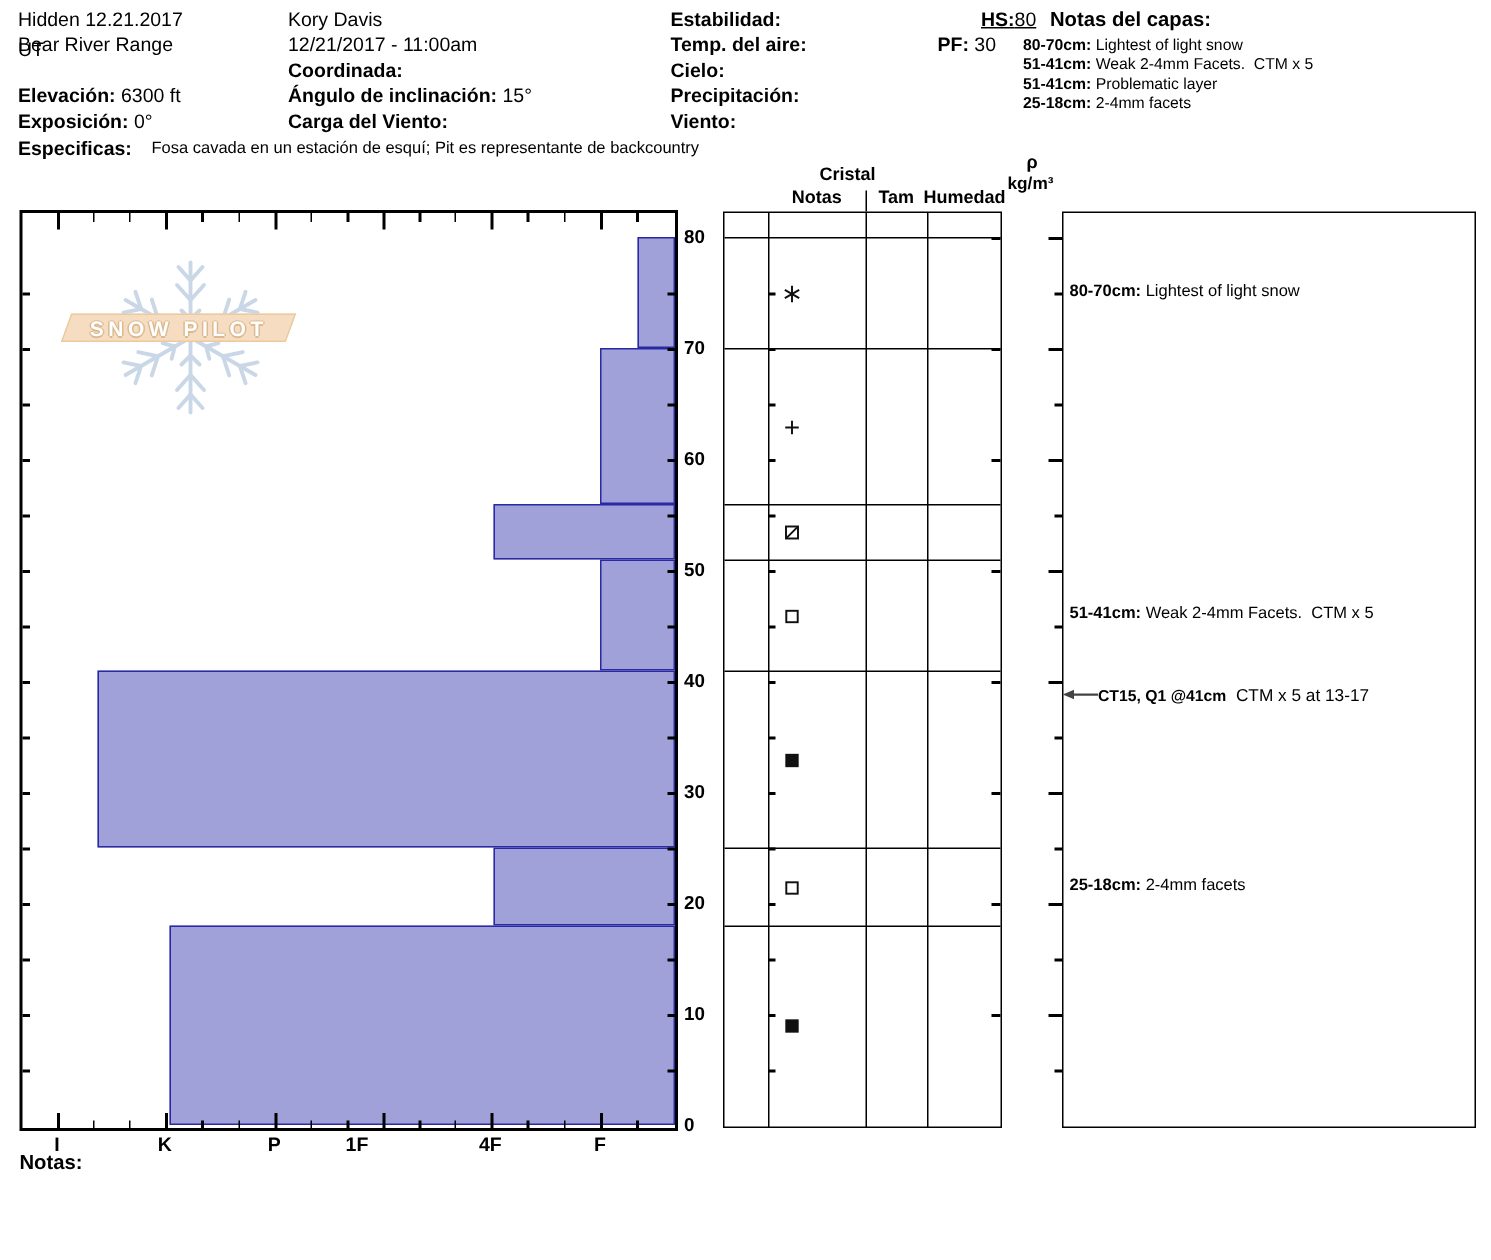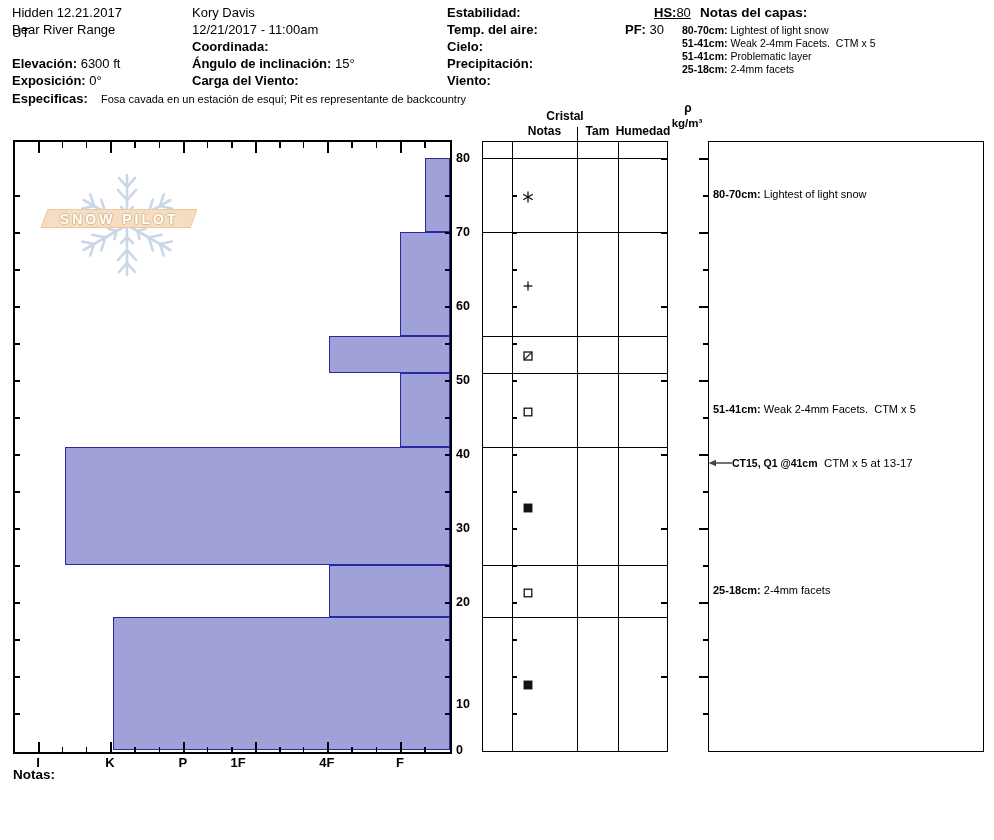--- a/index.html
+++ b/index.html
@@ -184,21 +184,21 @@
     </div>
 
   <div id="depth-labels">
       <div class="depth-label" style="left: 456px; top: 151px;">80</div>
       <div class="depth-label" style="left: 456px; top: 225px;">70</div>
       <div class="depth-label" style="left: 456px; top: 299px;">60</div>
       <div class="depth-label" style="left: 456px; top: 373px;">50</div>
       <div class="depth-label" style="left: 456px; top: 447px;">40</div>
       <div class="depth-label" style="left: 456px; top: 521px;">30</div>
       <div class="depth-label" style="left: 456px; top: 595px;">20</div>
-      <div class="depth-label" style="left: 456px; top: 669px; margin-top: 28px;">10</div>
+      <div class="depth-label" style="left: 456px; top: 669px;">10</div>
       <div class="depth-label" style="left: 456px; top: 743px;">0</div>
     </div>
 
   <div id="hardness-labels">
       <div class="axis-label" style="left: 18.055px; top: 755px;">I</div>
       <div class="axis-label" style="left: 89.83px; top: 755px;">K</div>
       <div class="axis-label" style="left: 162.91px; top: 755px;">P</div>
       <div class="axis-label" style="left: 218px; top: 755px;">1F</div>
       <div class="axis-label" style="left: 306.895px; top: 755px;">4F</div>
       <div class="axis-label" style="left: 379.975px; top: 755px;">F</div>

